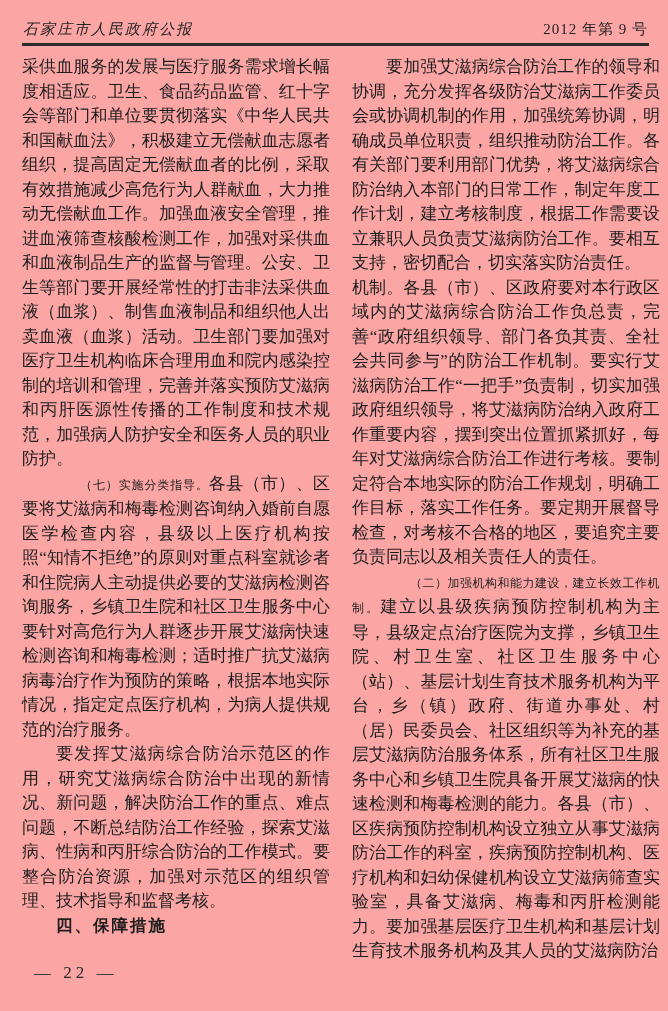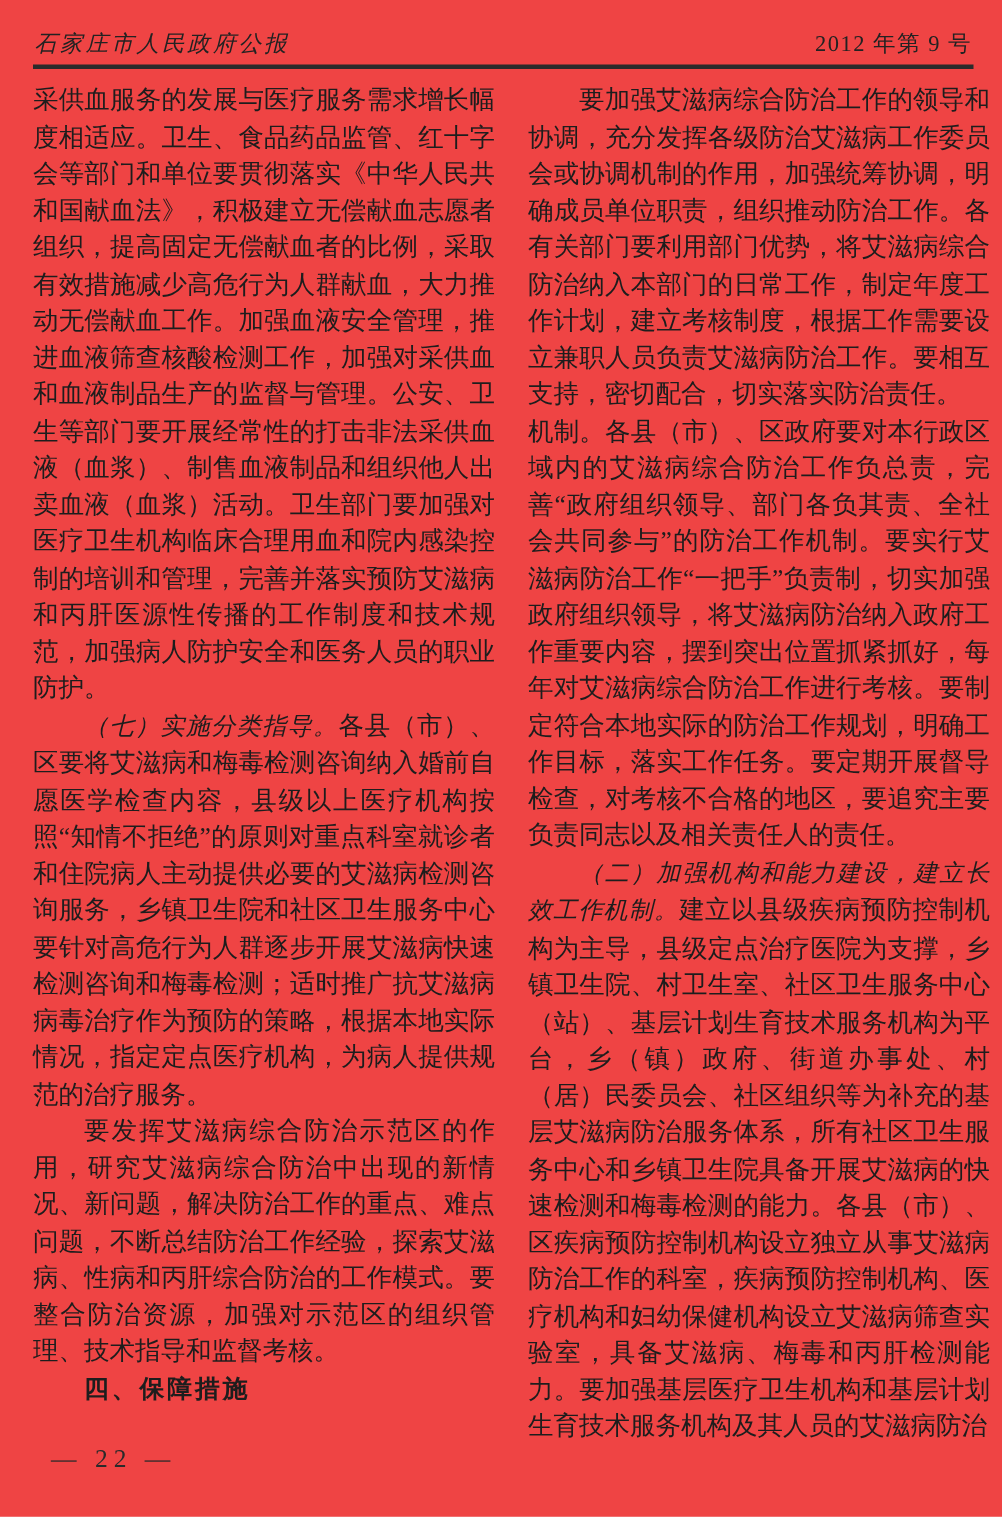--- a/index.html
+++ b/index.html
@@ -5,21 +5,21 @@
   html, body { margin: 0; padding: 0; }
   body {
     width: 668px; height: 1011px;
     background: #f6f6f4;
     font-family: "Liberation Serif", "DejaVu Serif", serif;
     overflow: hidden;
   }
   .page {
     position: relative;
     width: 668px; height: 1011px;
-    background: #ef4444;
+    background: #fca5a5;
     color: #1d1d1d;
   }
   .header {
     position: absolute; top: 20px; left: 23px; right: 20px;
     display: flex; justify-content: space-between; align-items: baseline;
     font-size: 15px; color: #222;
   }
   .gazette-title {
     font-style: italic;
     letter-spacing: 2px;
@@ -41,23 +41,23 @@
     margin: 0;
     font-size: 17px;
     line-height: 24.5px;
     text-align: justify;
     color: #1d1d1d;
     word-break: break-all;
   }
   p.para.indent { text-indent: 2em; }
   .seg-normal { }
   .seg-kaiti {
-    font-style: italic;
-    font-size: 16px;
+    font-size: 12px;
     letter-spacing: 0.5px;
+    margin-left: 24px;
   }
   .seg-bold {
     font-family: Liberation Serif, serif;
     font-weight: 700;
     letter-spacing: 2px;
     font-size: 16.5px;
   }
   .page-number {
     position: absolute; left: 21px; top: 963px;
     font-size: 17px; letter-spacing: 4px; color: #2a2a2a; margin-left: 13px;

